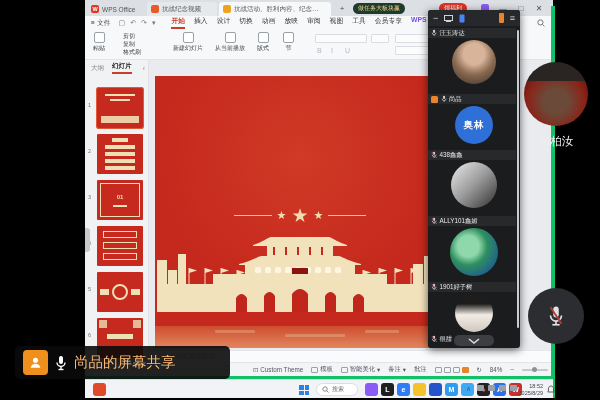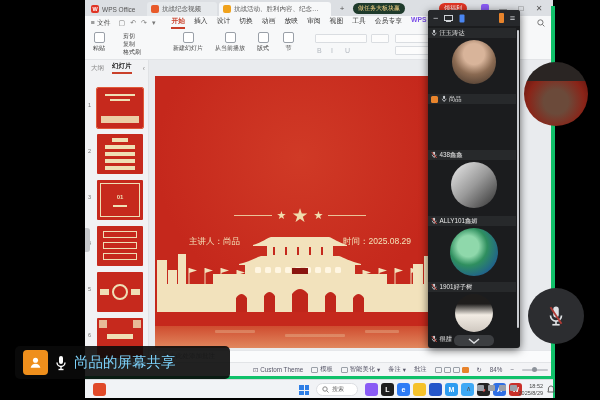--- a/index.html
+++ b/index.html
@@ -67,21 +67,21 @@
   .winlogo{position:absolute;top:5px;width:10px;height:10px;display:grid;grid-template-columns:4.5px 4.5px;grid-gap:1px;}
   .winlogo i{background:#2f7fe6;}
   .searchpill{position:absolute;top:3px;width:42px;height:13px;background:#fff;border:1px solid #dcdee2;border-radius:7px;display:flex;align-items:center;gap:3px;padding:0 5px;font-size:6px;color:#666;}
   .tray{position:absolute;top:5px;display:flex;gap:4px;align-items:center;color:#555;font-size:7px;}
   .trayic{width:7px;height:6px;background:#9aa0a8;border-radius:1px;}
   .clock{position:absolute;top:3px;font-size:5.5px;color:#444;text-align:right;line-height:6.5px;}
 
   
   .sharepill{left:15px;top:346px;width:215px;height:33px;background:rgba(10,10,10,.9);border-radius:5px;display:flex;align-items:center;gap:7px;padding:0 8px;}
   .shav{width:25px;height:25px;border-radius:4px;background:#ef8f1c;display:flex;align-items:center;justify-content:center;flex:none;}
-  .sharepill .txt{color:#7dd3fc;font-size:14.5px;font-weight:500;white-space:nowrap;}
+  .sharepill .txt{color:#fdba74;font-size:14.5px;font-weight:500;white-space:nowrap;}
 
   
   .mpanel{left:428px;top:10px;width:92px;height:338px;background:#1b1c1e;border-radius:3px;box-shadow:0 2px 8px rgba(0,0,0,.6);overflow:hidden;}
   .mhead{position:absolute;left:0;top:0;width:92px;height:16px;background:#26282b;display:flex;align-items:center;gap:6px;padding:0 5px;color:#d8dade;font-size:9px;}
   .mscroll{position:absolute;right:1px;top:20px;width:2.5px;height:298px;background:#caccd0;border-radius:2px;}
   .mrow{position:absolute;left:0;width:88px;height:10px;background:rgba(40,42,45,.92);display:flex;align-items:center;gap:2.5px;padding-left:3px;font-size:6.3px;color:#e8e8e8;white-space:nowrap;}
   .mav{position:absolute;left:50%;transform:translateX(-50%);border-radius:50%;}
   .av-warm{background:radial-gradient(circle at 50% 32%, #d8b49a 0 28%, #8a6a52 55%, #3c2f26 100%);}
   .av-gray{background:linear-gradient(135deg,#ececec,#9a9a9a 50%,#2f2f2f);}
   .av-globe{background:radial-gradient(circle at 38% 38%, #8fd8ab 0 25%, #2f8f5f 45%, #1f5f8f 78%, #102030);}
@@ -243,24 +243,20 @@
     <div class="r handle" style="left:-2px;top:228px;"></div>
 
     <div class="r" style="left:64px;top:60px;width:404px;height:290px;background:#e9ebee;"></div>
     <div class="r slide">
       <div class="stars">
         <span class="sline"></span>
         <span style="font-size:11px;">★</span>
         <span style="font-size:19px;">★</span>
         <span style="font-size:11px;">★</span>
         <span class="sline"></span>
-      </div>
-      <div class="smeta">
-        <span>主讲人：尚品</span>
-        <span>时间：2025.08.29</span>
       </div>
       <svg class="r" style="left:0;bottom:22px;" width="290" height="96" viewBox="0 0 290 96">
         <g fill="#f2e2bc">
           <rect x="2" y="30" width="10" height="52"></rect>
             <rect x="13" y="40" width="9" height="42"></rect>
             <rect x="23" y="24" width="8" height="58"></rect>
           <rect x="258" y="34" width="10" height="48"></rect>
             <rect x="269" y="26" width="9" height="56"></rect>
             <rect x="279" y="40" width="9" height="42"></rect>
           <rect x="12" y="54" width="266" height="28"></rect>
@@ -461,20 +457,23 @@
     <div class="mrow mic-on" style="top:84px;">
       <span class="shareic"></span>
       <svg width="6" height="8" viewBox="0 0 8 10">
           <rect x="2.8" y="0.5" width="2.6" height="4.5" rx="1.3" fill="#cfd2d6"></rect>
           <path d="M1.6 4.6a2.6 2.6 0 0 0 5.2 0" fill="none" stroke="#cfd2d6" stroke-width="1"></path>
           <line x1="4.2" y1="7.6" x2="4.2" y2="9" stroke="#cfd2d6" stroke-width="1"></line>
           <line x1="1" y1="1" x2="7.5" y2="9" stroke="#e05449" stroke-width="1.2" class="slash"></line>
         </svg>
       <span>尚品</span>
     </div>
+    <div class="mav av-blue" style="top:96px;width:38px;height:38px;">
+      <span>奥林</span>
+    </div>
 
     <div class="mrow" style="top:140px;">
       <svg width="6" height="8" viewBox="0 0 8 10">
           <rect x="2.8" y="0.5" width="2.6" height="4.5" rx="1.3" fill="#cfd2d6"></rect>
           <path d="M1.6 4.6a2.6 2.6 0 0 0 5.2 0" fill="none" stroke="#cfd2d6" stroke-width="1"></path>
           <line x1="4.2" y1="7.6" x2="4.2" y2="9" stroke="#cfd2d6" stroke-width="1"></line>
           <line x1="1" y1="1" x2="7.5" y2="9" stroke="#e05449" stroke-width="1.2" class="slash"></line>
         </svg>
       <span>438鑫鑫</span>
     </div>
@@ -513,20 +512,21 @@
     </div>
     <div class="chevpill">
       <svg width="12" height="6">
           <polyline points="1,1 6,5 11,1" stroke="#d9dbde" fill="none" stroke-width="1.6"></polyline>
         </svg>
     </div>
     <div class="mscroll"></div>
   </div>
 
   <div class="r ftav"></div>
+  <div class="r ftname">余柏汝</div>
   <div class="r ftmic">
     <svg width="22" height="27" viewBox="0 0 24 28">
       <rect x="9" y="3" width="6" height="12" rx="3" fill="#dfe1e4"></rect>
       <path d="M6 13a6 6 0 0 0 12 0" stroke="#dfe1e4" stroke-width="1.8" fill="none"></path>
       <line x1="12" y1="19" x2="12" y2="23" stroke="#dfe1e4" stroke-width="1.8"></line>
       <line x1="8" y1="23" x2="16" y2="23" stroke="#dfe1e4" stroke-width="1.8"></line>
       <line x1="6" y1="4" x2="18" y2="22" stroke="#b23b35" stroke-width="2"></line>
     </svg>
   </div>
 

